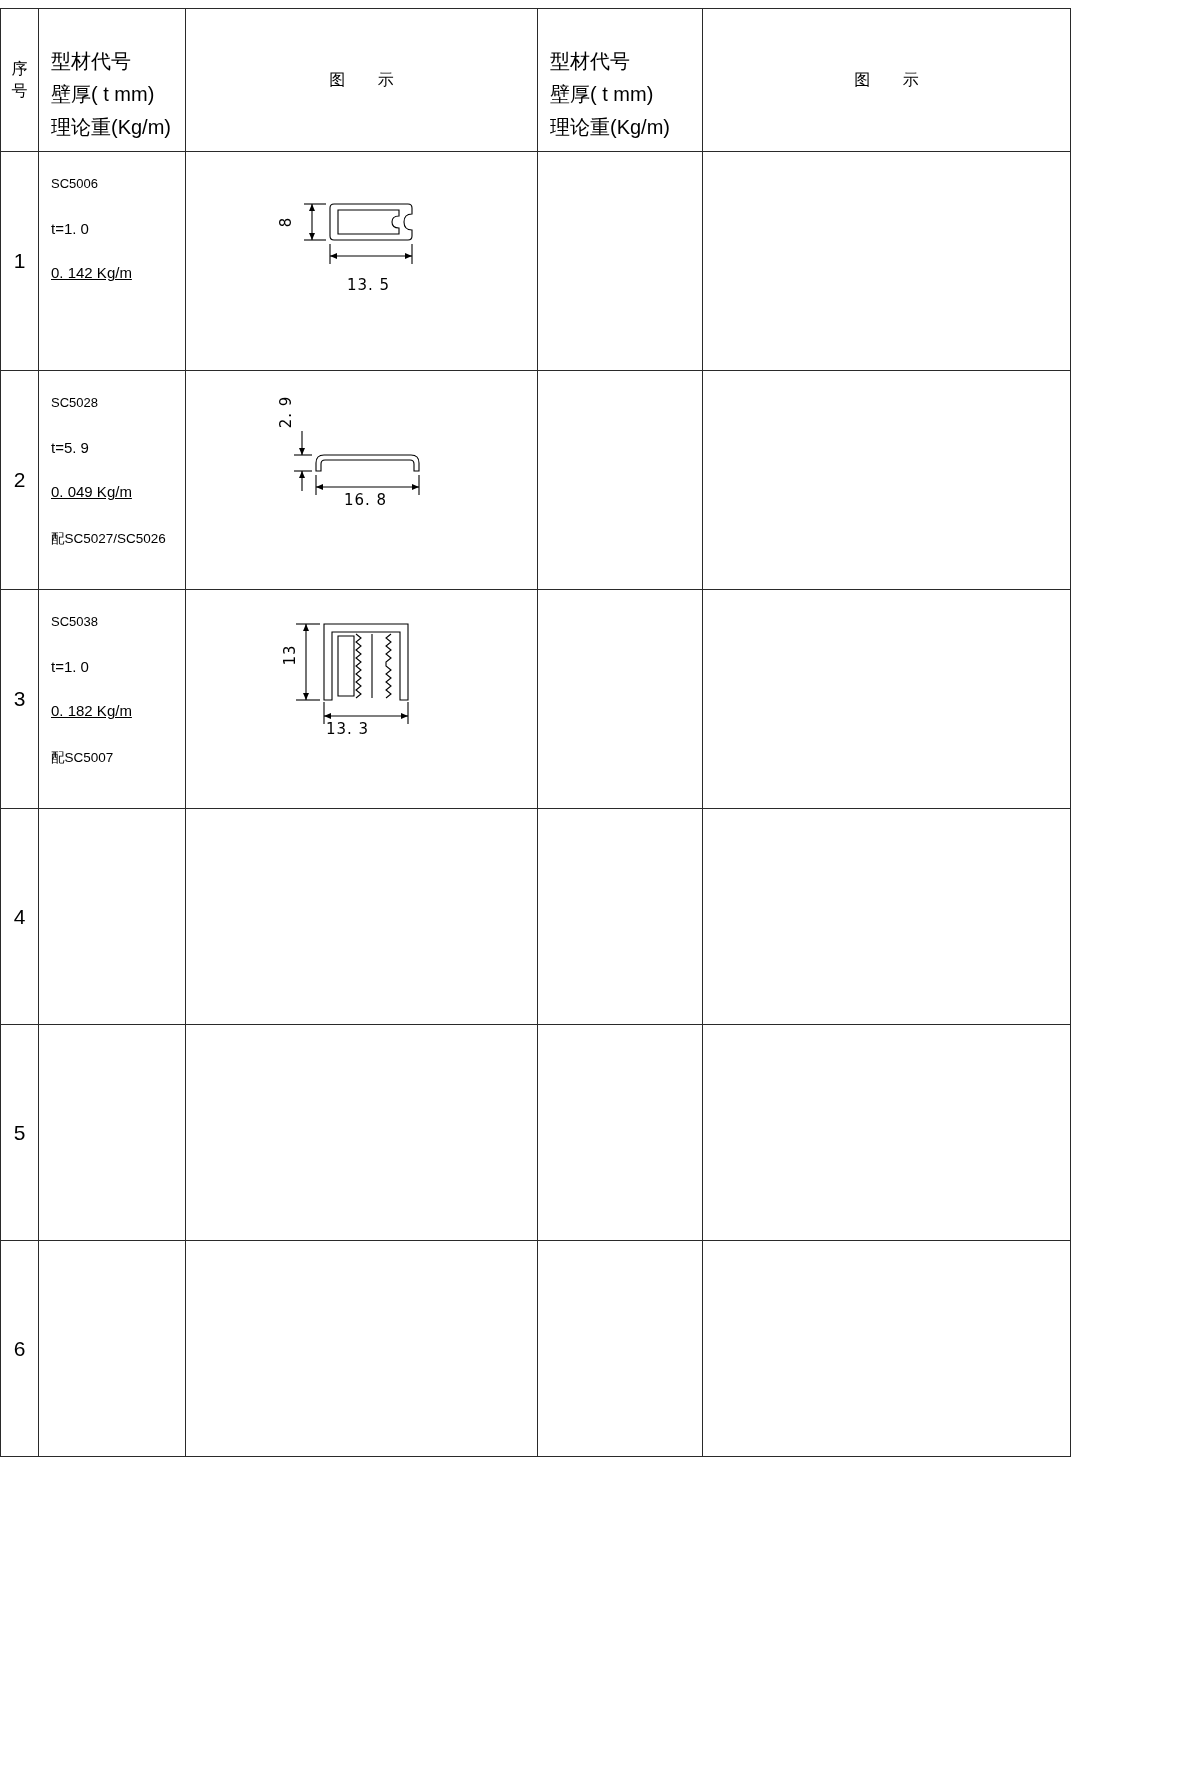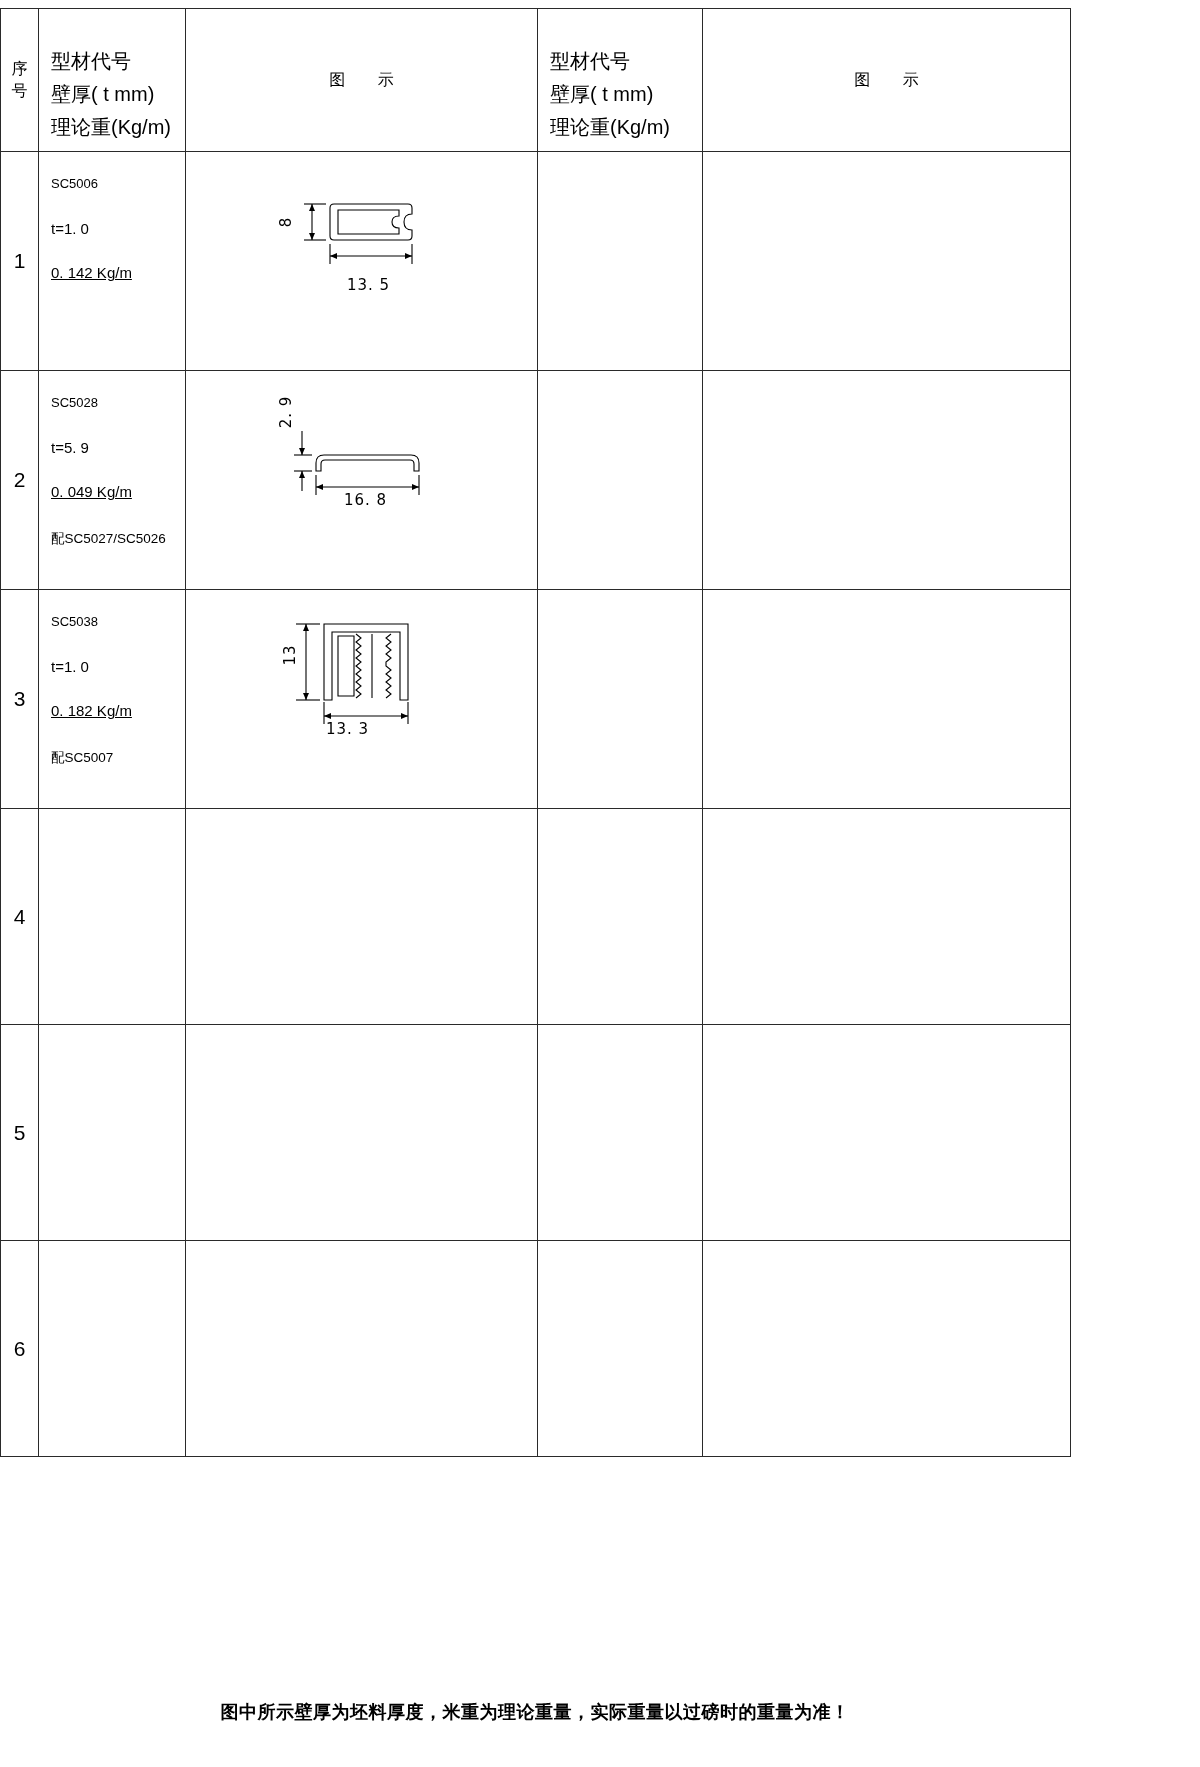--- a/index.html
+++ b/index.html
@@ -360,15 +360,14 @@
       <td>
             <div class="info-cell"></div>
           </td>
       <td>
             <div class="fig-cell"></div>
           </td>
     </tr>
   </tbody>
     </table>
 
-  <div class="footnote">图中所示壁厚为坯料厚度，米重为理论重量，实际重量以过磅时的重量为准！</div>
 
 </div>
 
 </body></html>

